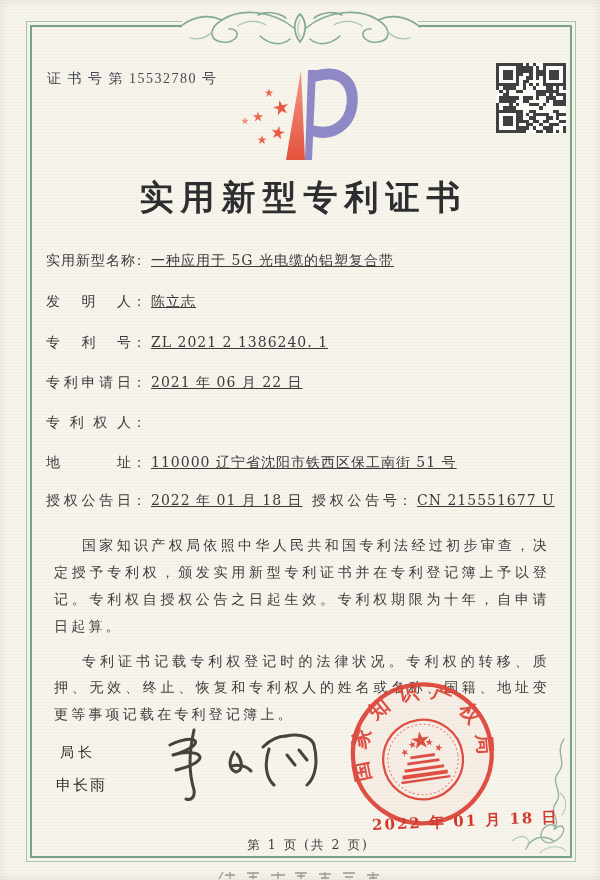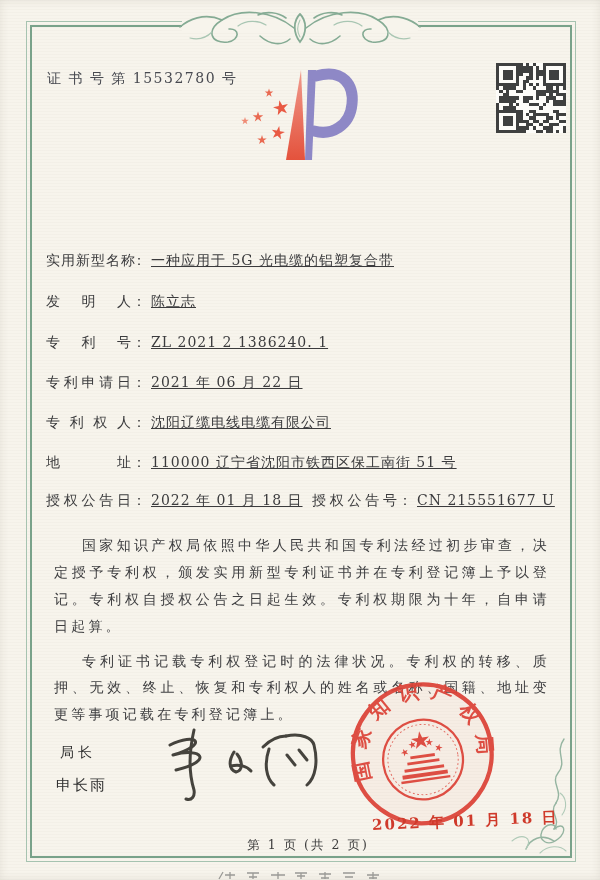--- a/index.html
+++ b/index.html
@@ -11,21 +11,21 @@
     font-family:"DejaVu Serif","Liberation Serif",serif;
     color:#3b3b3d;
   }
   .frame{
     position:absolute;left:30px;top:25px;right:28px;bottom:22px;
     border:2px solid #79a28a;outline:1px solid #a6c3b0;outline-offset:3px;
     pointer-events:none;
   }
   .topOrn{position:absolute;left:168px;top:2px;width:264px;height:54px;}
   .cornOrn{position:absolute;right:26px;bottom:21px;width:70px;height:122px;}
-  .certNo{position:absolute;left:47px;top:70px;font-size:14px;letter-spacing:1.5px;color:#474950;}
+  .certNo{position:absolute;left:47px;top:70px;font-size:14px;letter-spacing:1.5px;color:#474950;font-family:Liberation Serif, serif;}
   .logo{position:absolute;left:232px;top:60px;width:146px;height:108px;}
   .qr{position:absolute;left:496px;top:63px;width:70px;height:70px;}
   .title{position:absolute;left:0;right:0;top:175px;text-align:center;
     font-size:34px;font-weight:700;letter-spacing:7px;text-indent:7px;color:#2e2e30;}
   .row{position:absolute;left:46px;display:flex;align-items:baseline;
     font-size:14px;letter-spacing:1px;color:#3b3b3d;white-space:nowrap;}
   .lab{display:inline-flex;justify-content:space-between;width:86px;flex:none;}
   .colon{flex:none;margin-right:4px;}
   .val{flex:none;text-decoration:underline;}
   .r1{top:252px}.r2{top:293px}.r3{top:334px}.r4{top:374px}
@@ -359,20 +359,21 @@
         <rect x="8" y="20" width="1.04" height="1.04"></rect>
         <rect x="12" y="20" width="1.04" height="1.04"></rect>
         <rect x="13" y="20" width="1.04" height="1.04"></rect>
         <rect x="15" y="20" width="1.04" height="1.04"></rect>
         <rect x="16" y="20" width="1.04" height="1.04"></rect>
         <rect x="18" y="20" width="1.04" height="1.04"></rect>
         <rect x="20" y="20" width="1.04" height="1.04"></rect>
       </g>
   </svg>
 
+  <div class="title">实用新型专利证书</div>
 
   <div class="row r1">
     <span class="lab spread">
         <span>实</span>
         <span>用</span>
         <span>新</span>
         <span>型</span>
         <span>名</span>
         <span>称</span>
       </span>
@@ -409,21 +410,20 @@
     <span class="val">2021 年 06 月 22 日</span>
   </div>
   <div class="row r5">
     <span class="lab spread">
         <span>专</span>
         <span>利</span>
         <span>权</span>
         <span>人</span>
       </span>
       <span class="colon">：</span>
-    <span class="val">沈阳辽缆电线电缆有限公司</span>
   </div>
   <div class="row r6">
     <span class="lab spread">
         <span>地</span>
         <span>址</span>
       </span>
       <span class="colon">：</span>
     <span class="val">110000 辽宁省沈阳市铁西区保工南街 51 号</span>
   </div>
   <div class="row r7">

